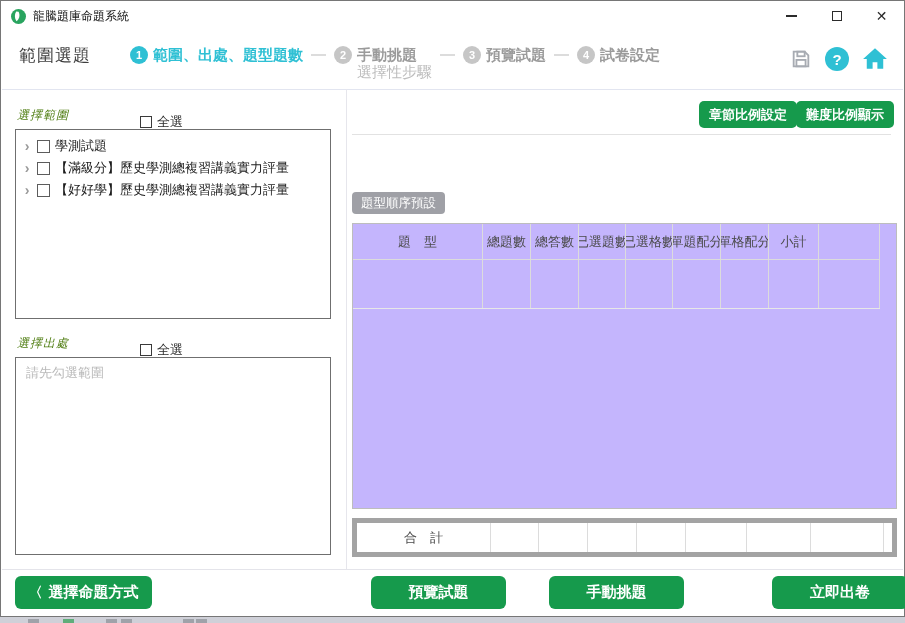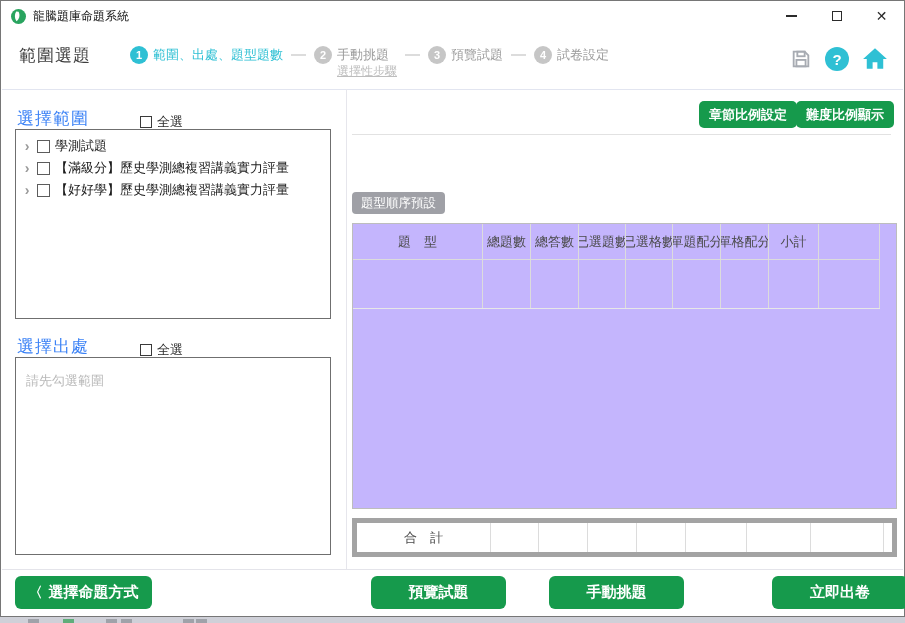--- a/index.html
+++ b/index.html
@@ -16,38 +16,38 @@
   .glyph-min{width:11px;height:2px;background:#2b2b2b;}
   .glyph-max{width:10px;height:10px;border:1.4px solid #2b2b2b;box-sizing:border-box;}
   .glyph-close{font-size:14px;color:#2b2b2b;line-height:14px;}
 
   
   .app-header{position:absolute;left:1px;right:1px;top:30px;height:58px;background:#fff;border-bottom:1px solid #e2e5f0;}
   .page-title{position:absolute;left:17px;top:13px;font-size:17px;color:#3d3d3d;font-weight:500;letter-spacing:1px;}
   .steps{position:absolute;left:128px;top:15px;display:flex;align-items:flex-start;}
   .step{display:flex;gap:5px;align-items:flex-start;}
   .step-num{width:18px;height:18px;border-radius:50%;background:#c6c6c6;color:#fff;font-size:11px;font-weight:bold;display:flex;align-items:center;justify-content:center;flex:0 0 auto;}
-  .step-lbl{font-size:13px;font-weight:normal;color:#9b9b9b;line-height:18px;white-space:nowrap;}
-  .step-sub{font-size:12px;color:#bdbdbd;line-height:15px;text-decoration:underline;}
+  .step-lbl{font-size:15px;font-weight:bold;color:#9b9b9b;line-height:18px;white-space:nowrap;}
+  .step-sub{font-size:15px;color:#bdbdbd;line-height:15px;}
   .step.active .step-num{background:#2fc0d4;}
   .step.active .step-lbl{color:#2fc0d4;}
   .connector{width:15px;height:2px;background:#dcdcdc;margin:8px 8px 0 8px;flex:0 0 auto;}
   .header-icons{position:absolute;right:15px;top:16px;display:flex;align-items:center;gap:13px;}
   .hicon{display:flex;align-items:center;justify-content:center;cursor:pointer;}
   .help-circle{width:24px;height:24px;border-radius:50%;background:#2fc0d4;color:#fff;font-size:15px;font-weight:bold;display:flex;align-items:center;justify-content:center;}
 
   
-  .section-heading{position:absolute;font-size:17px;color:#3b82f6;letter-spacing:1px;}
+  .section-heading{position:absolute;font-size:12px;color:#4d7c0f;letter-spacing:1px;font-style:italic;}
   .select-all{position:absolute;display:flex;align-items:center;gap:5px;font-size:13px;color:#2e2e2e;cursor:pointer;}
   .cb{width:12px;height:12px;border:1.6px solid #3a3a3a;background:#fff;display:inline-block;box-sizing:border-box;}
   .range-box{position:absolute;left:14px;top:128px;width:316px;height:190px;border:1px solid #6f6f6f;background:#fff;padding:5px 6px;box-sizing:border-box;}
   .tree-item{display:flex;align-items:center;gap:5px;height:22px;font-size:13px;color:#1b1b1b;cursor:pointer;}
   .chev{color:#9a9a9a;font-size:14px;font-weight:bold;width:10px;text-align:center;line-height:14px;}
   .cb-sm{width:13px;height:13px;border:1px solid #5c5c5c;background:#fff;display:inline-block;box-sizing:border-box;flex:0 0 auto;}
-  .source-box{position:absolute;left:14px;top:356px;width:316px;height:198px;border:1px solid #6f6f6f;background:#fff;padding:13px 10px;box-sizing:border-box;}
+  .source-box{position:absolute;left:14px;top:356px;width:316px;height:198px;border:1px solid #6f6f6f;background:#fff;padding:5px 10px;box-sizing:border-box;}
   .placeholder{font-size:13px;color:#b9b9b9;}
   .vdivider{position:absolute;left:345px;top:88px;width:1px;height:481px;background:#e6e6ec;}
 
   
   .right-heading{position:absolute;left:360px;top:103px;font-size:16px;color:#8f8f8f;}
   .pill-btn{position:absolute;top:100px;height:27px;padding:0 10px;background:#169a4c;color:#fff;font-size:13px;font-weight:bold;border-radius:5px;display:flex;align-items:center;border:none;cursor:pointer;}
   .right-divider{position:absolute;left:351px;top:133px;width:539px;height:1px;background:#e2e2e2;}
   .preset-btn{position:absolute;left:351px;top:191px;height:22px;padding:0 9px;background:#9fa0a6;color:#fff;font-size:12.5px;border-radius:4px;display:flex;align-items:center;border:none;cursor:pointer;}
 
   .table-box{position:absolute;left:351px;top:222px;width:545px;height:286px;border:1px solid #bdbdbd;box-sizing:border-box;background:#c4b5fd;}

